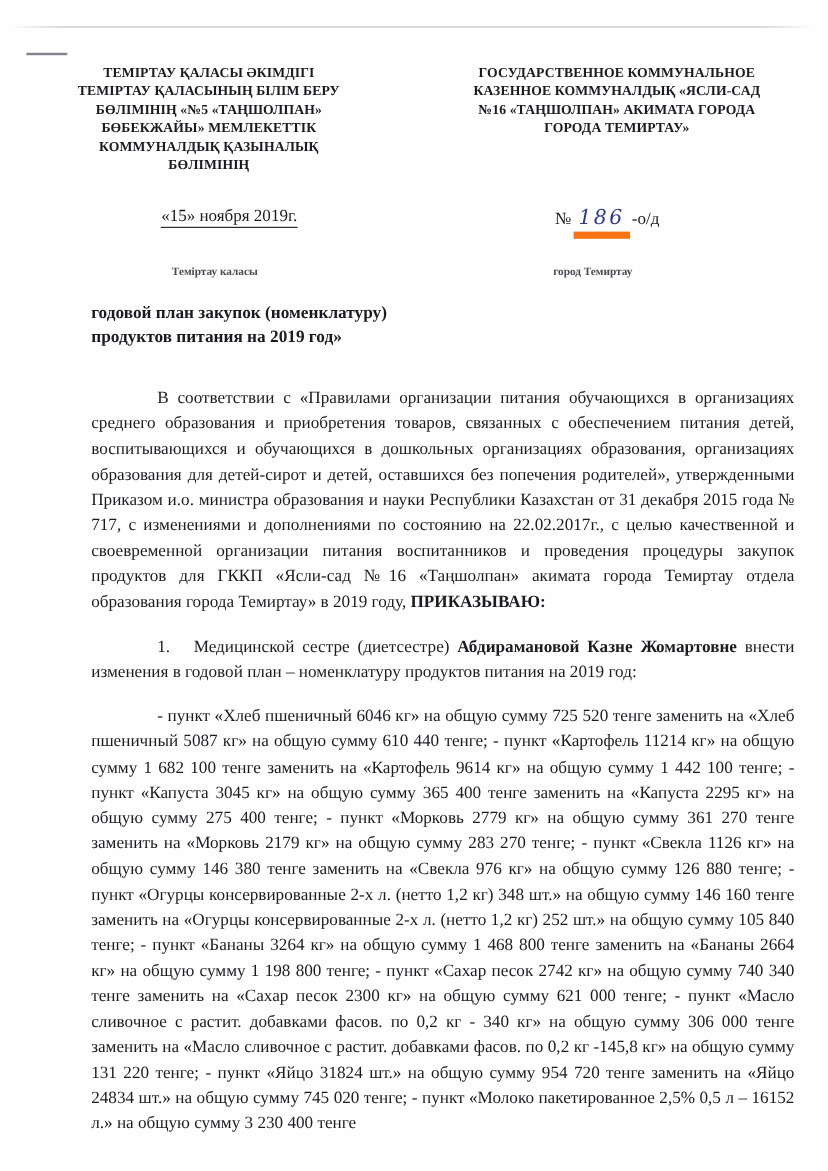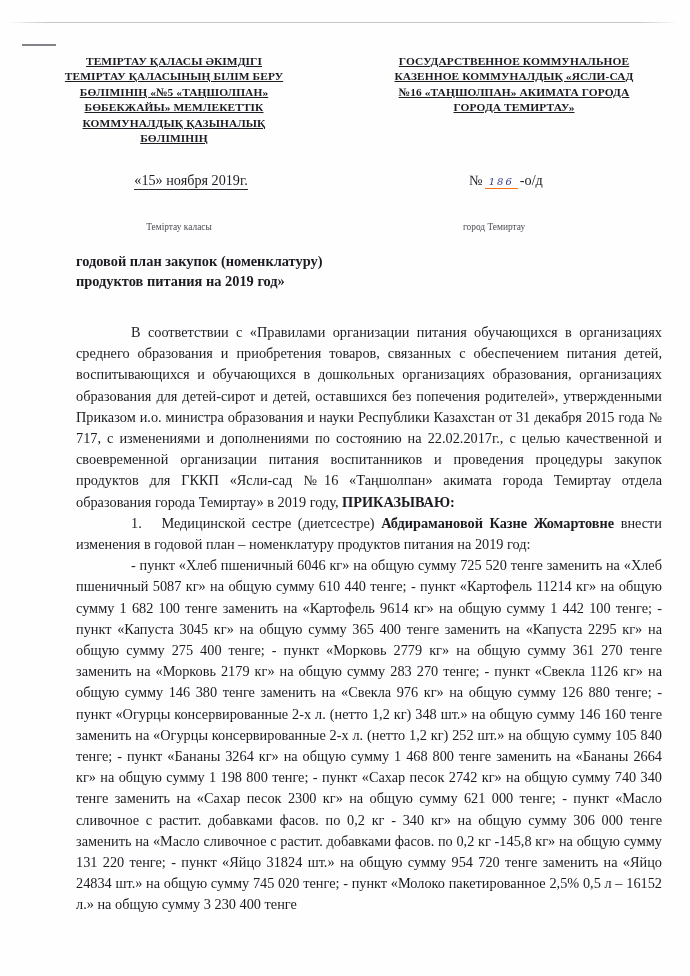--- a/index.html
+++ b/index.html
@@ -49,21 +49,20 @@
     padding: 0 26px;
     box-sizing: border-box;
   }
   .lh-col {
     width: 300px;
     text-align: center;
     font-weight: bold;
     font-size: 11.4px;
     line-height: 15.4px;
     letter-spacing: .1px;
-    text-decoration: underline;
   }
   .lh-col.left { width: 296px; }
   .lh-col.right { width: 300px; }
   .lh-col div { white-space: nowrap; }
   .lh-col.left div { white-space: normal; }
 
   
   .order-type {
     position: absolute;
     top: 152px;
@@ -95,38 +94,39 @@
   .date-row .cell.left { width: 330px; text-align: center; }
   .date-row .cell.right { width: 300px; text-align: center; }
   .date-underline {
     border-bottom: 1px solid #2a2a32;
     padding-bottom: 1px;
   }
   .num-hand {
     font-family: "DejaVu Serif", serif;
     font-style: italic;
     color: #2f3a86;
-    font-size: 10px;
+    font-size: 17px;
     letter-spacing: 2px;
-    border-bottom: 1px solid #f97316;
+    border-bottom: 6px solid #f97316;
     padding: 0 4px 1px 4px;
     margin: 0 2px;
   }
 
   
   .city-row {
     position: absolute;
     top: 222px;
     left: 0;
     width: 690px;
     display: flex;
     padding: 0 14px;
     box-sizing: border-box;
     font-size: 9.4px;
     color: #4a4a54;
+    font-weight: bold;
   }
   .city-row .cell.left { width: 330px; text-align: center; }
   .city-row .cell.right { width: 300px; text-align: center; }
 
   
   .subject {
     position: absolute;
     top: 252px;
     left: 76px;
     width: 420px;
@@ -147,21 +147,21 @@
     text-align: justify;
     text-justify: inter-word;
   }
   .body p {
     margin: 0;
     text-indent: 55px;
     text-align: justify;
   }
   .body p.flow { text-indent: 55px; }
   .strong { font-weight: bold; }
-  .body p + p { margin-top: 0; }
+  .body p + p { margin-top: 16px; }
 </style>
 </head>
 <body>
 
 <div class="page">
 
   <div class="scan-line-top"></div>
   <div class="scan-dash"></div>
 
   <div class="letterhead">

